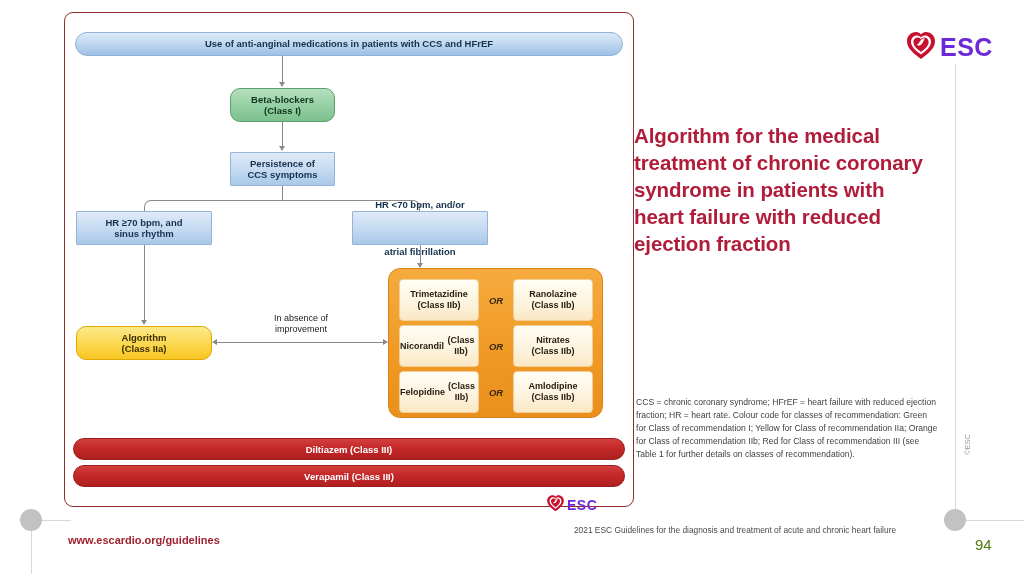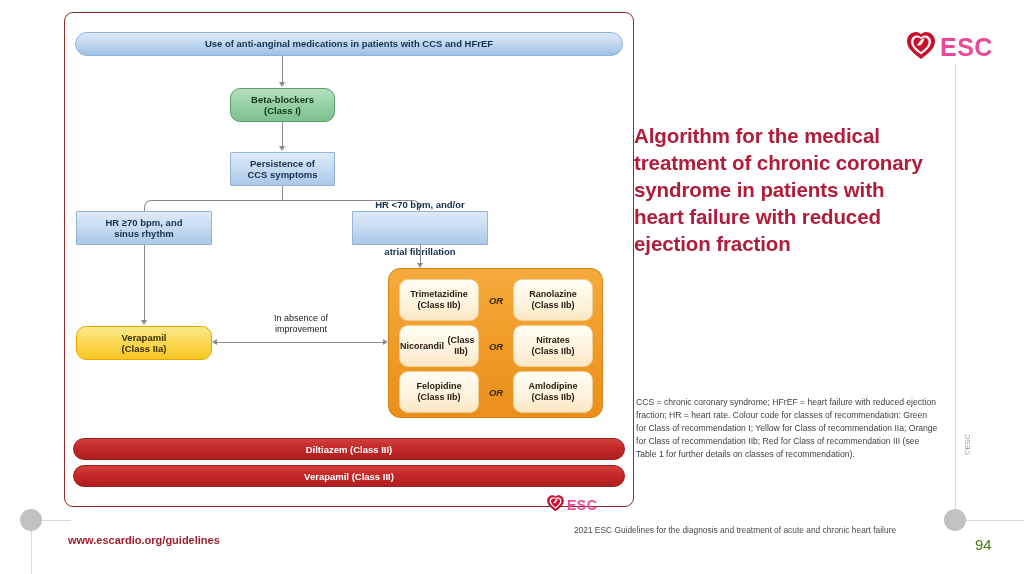--- a/index.html
+++ b/index.html
@@ -52,21 +52,21 @@
   }
   .panel-orange {
     position: absolute;
     background: linear-gradient(to bottom, #f5ab3d 0%, #f09a25 55%, #ea8f1c 100%);
     border: 1.2px solid #d9821a; border-radius: 12px;
   }
   .box-cream {
     position: absolute; display: flex; align-items: center; justify-content: center;
     text-align: center; line-height: 1.2;
     background: linear-gradient(to bottom, #fffdf4 0%, #fdf3dd 60%, #fae7c4 100%);
-    border: 1px solid #f0cf96; border-radius: 9px;
+    border: 1px solid #f0cf96; border-radius: 4px;
     font-size: 9px; font-weight: 600; color: #2a2012;
   }
   .or-label {
     position: absolute; display: flex; align-items: center; justify-content: center;
     font-size: 9.5px; font-style: italic; font-weight: 700; color: #3a2a10;
   }
   .bar-red {
     position: absolute; display: flex; align-items: center; justify-content: center;
     background: linear-gradient(to bottom, #d24040 0%, #c62a2a 40%, #b01f1f 100%);
     border: 1px solid #9d1c1c; border-radius: 16px;
@@ -126,21 +126,21 @@
   #copyright-esc {
     position: absolute; left: 963px; top: 455px;
     font-size: 7.5px; color: #9a9a9a;
     transform: rotate(-90deg); transform-origin: left top;
     white-space: nowrap;
   }
 
   
   .esc-logo { position: absolute; display: flex; align-items: center; }
   .esc-logo .esc-word {
-    font-weight: 700; color: #ec4899; letter-spacing: 0.5px;
+    font-weight: 700; color: #6d28d9; letter-spacing: 0.5px;
   }
   #esc-logo-main { left: 905px; top: 30px; }
   #esc-logo-main .esc-word { font-size: 25px; margin-left: 3px; }
   #esc-logo-small { left: 546px; top: 494px; }
   #esc-logo-small .esc-word { font-size: 14px; margin-left: 2px; }
 </style>
 </head>
 <body>
 
 <div id="slide">
@@ -188,21 +188,21 @@
     </div>
     <div class="node box-blue" style="left:287px; top:198px; width:136px; height:34px; flex-direction:column;gap:36px;">
       <span>HR &lt;70 bpm, and/or</span>
       <span>atrial fibrillation</span>
     </div>
 
     <div class="conn conn-v" style="left:79px; top:232px; height:77px;"></div>
     <div class="arrow-down" style="left:76px; top:307px;"></div>
 
     <div class="node box-yellow" style="left:11px; top:313px; width:136px; height:34px; flex-direction:column;">
-      <span>Verapamil</span>
+      <span>Algorithm</span>
       <span>(Class IIa)</span>
     </div>
 
     <div class="conn conn-v" style="left:355px; top:232px; height:20px;"></div>
     <div class="arrow-down" style="left:352px; top:250px;"></div>
 
     <div class="conn conn-h" style="left:151px; top:329px; width:170px;"></div>
     <div class="arrow-left" style="left:147px; top:326px;"></div>
     <div class="arrow-right" style="left:318px; top:326px;"></div>
     <div class="conn-label" style="left:166px; top:300px; width:140px;">
@@ -229,21 +229,21 @@
         <span>(Class IIb)</span>
       </div>
       <div class="or-label" style="left:90px; top:56px; width:34px; height:42px;">
         <span>OR</span>
       </div>
       <div class="box-cream" style="left:124px; top:56px; width:80px; height:42px; flex-direction:column;">
         <span>Nitrates</span>
         <span>(Class IIb)</span>
       </div>
 
-      <div class="box-cream" style="left:10px; top:102px; width:80px; height:42px; flex-direction:column;">
+      <div class="box-cream" style="left:10px; top:102px; width:80px; height:42px; ">
         <span>Felopidine</span>
         <span>(Class IIb)</span>
       </div>
       <div class="or-label" style="left:90px; top:102px; width:34px; height:42px;">
         <span>OR</span>
       </div>
       <div class="box-cream" style="left:124px; top:102px; width:80px; height:42px; flex-direction:column;">
         <span>Amlodipine</span>
         <span>(Class IIb)</span>
       </div>

